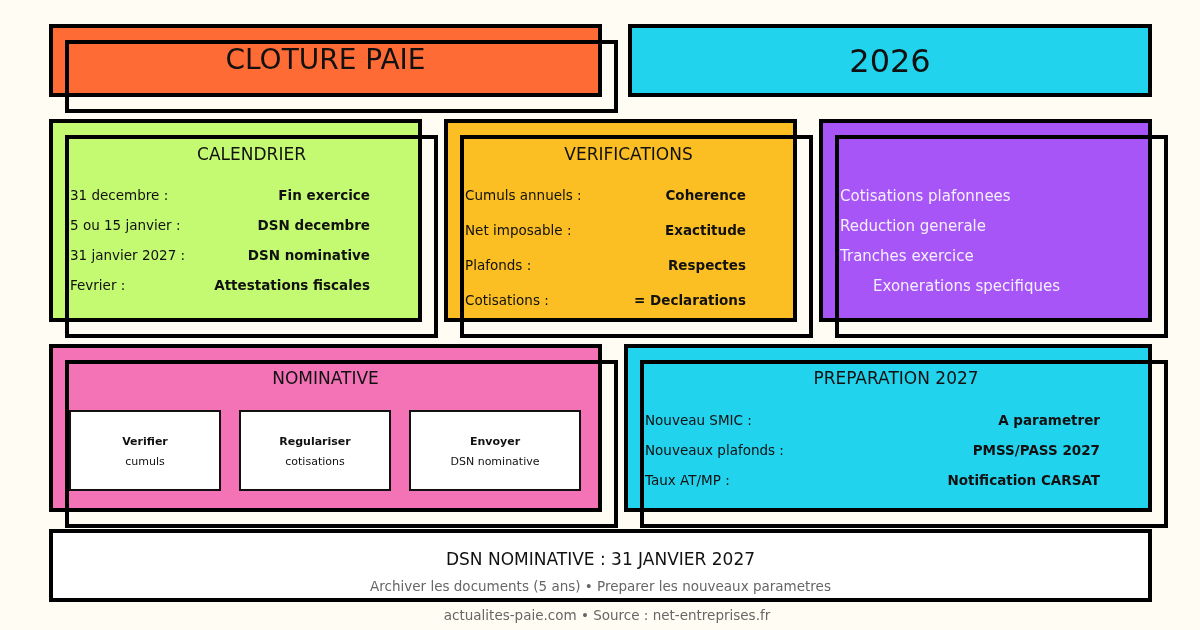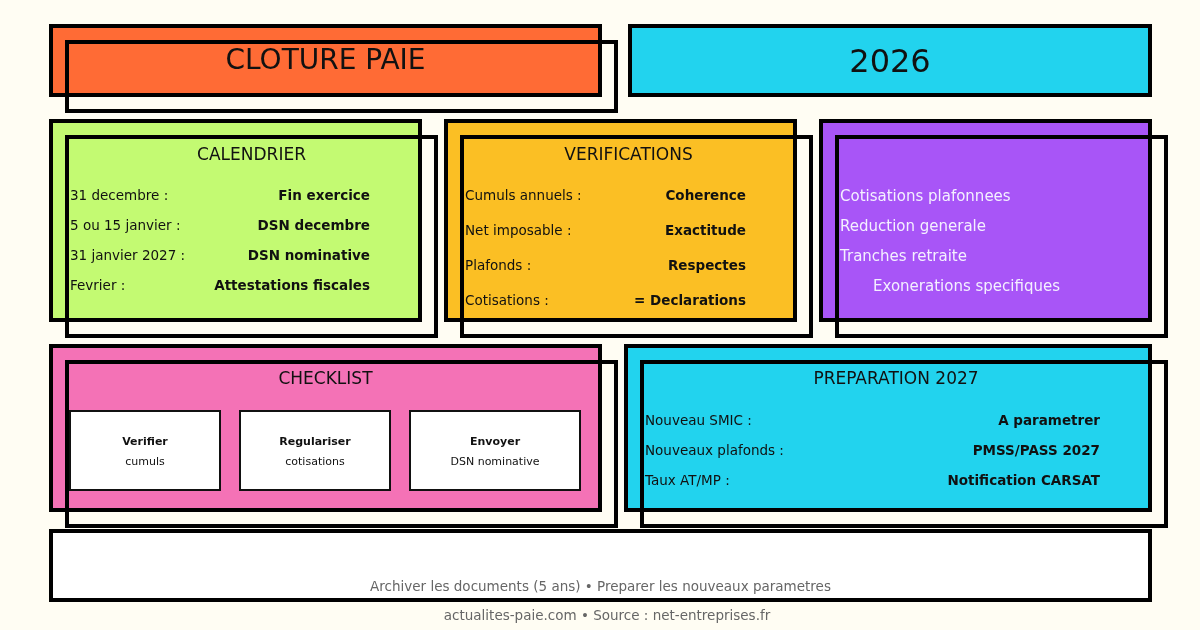--- a/index.html
+++ b/index.html
@@ -88,27 +88,27 @@
     <span class="k">Cotisations :</span>
     <span class="v">= Declarations</span>
   </div>
 </div>
 
 <div class="panel" style="left:819px; top:119px; width:333px; height:203px; background:#a855f7;"></div>
 <div class="outline" style="left:835px; top:135px; width:333px; height:203px;"></div>
 <div style="position:absolute; left:839px; top:139px; width:325px; height:195px;">
   <div class="plain" style="left:1px; top:48px;">Cotisations plafonnees</div>
   <div class="plain" style="left:1px; top:78px;">Reduction generale</div>
-  <div class="plain" style="left:1px; top:108px;">Tranches retraite</div>
+  <div class="plain" style="left:1px; top:108px;">Tranches exercice</div>
   <div class="plain" style="left:1px; top:138px;margin-left:33px;">Exonerations specifiques</div>
 </div>
 
 <div class="panel" style="left:49px; top:344px; width:553px; height:168px; background:#f472b6;"></div>
 <div class="outline" style="left:65px; top:360px; width:553px; height:168px;"></div>
-<div class="title-text" style="left:49px; width:553px; right:auto; top:368px; font-size:17px; line-height:20px;">CHECKLIST</div>
+<div class="title-text" style="left:49px; width:553px; right:auto; top:368px; font-size:17px; line-height:20px;">NOMINATIVE</div>
 <div class="card" style="left:69px;">
   <div class="t">Verifier</div>
   <div class="s">cumuls</div>
 </div>
 <div class="card" style="left:239px;">
   <div class="t">Regulariser</div>
   <div class="s">cotisations</div>
 </div>
 <div class="card" style="left:409px; width:172px;">
   <div class="t">Envoyer</div>
@@ -127,16 +127,17 @@
     <span class="k">Nouveaux plafonds :</span>
     <span class="v">PMSS/PASS 2027</span>
   </div>
   <div class="row" style="left:1px; width:455px; top:108px;">
     <span class="k">Taux AT/MP :</span>
     <span class="v">Notification CARSAT</span>
   </div>
 </div>
 
 <div class="panel" style="left:49px; top:529px; width:1103px; height:73px; background:#ffffff;">
+  <div class="title-text" style="top:15px; font-size:17px; line-height:22px;">DSN NOMINATIVE : 31 JANVIER 2027</div>
   <div class="title-text" style="top:45px; font-size:13.5px; line-height:16px; font-weight:normal; color:#666;">Archiver les documents (5 ans) • Preparer les nouveaux parametres</div>
 </div>
 
 <div class="title-text" style="top:606px; font-size:13.5px; line-height:18px; font-weight:normal; color:#666;padding-left:14px;">actualites-paie.com • Source : net-entreprises.fr</div>
 
 </body></html>

